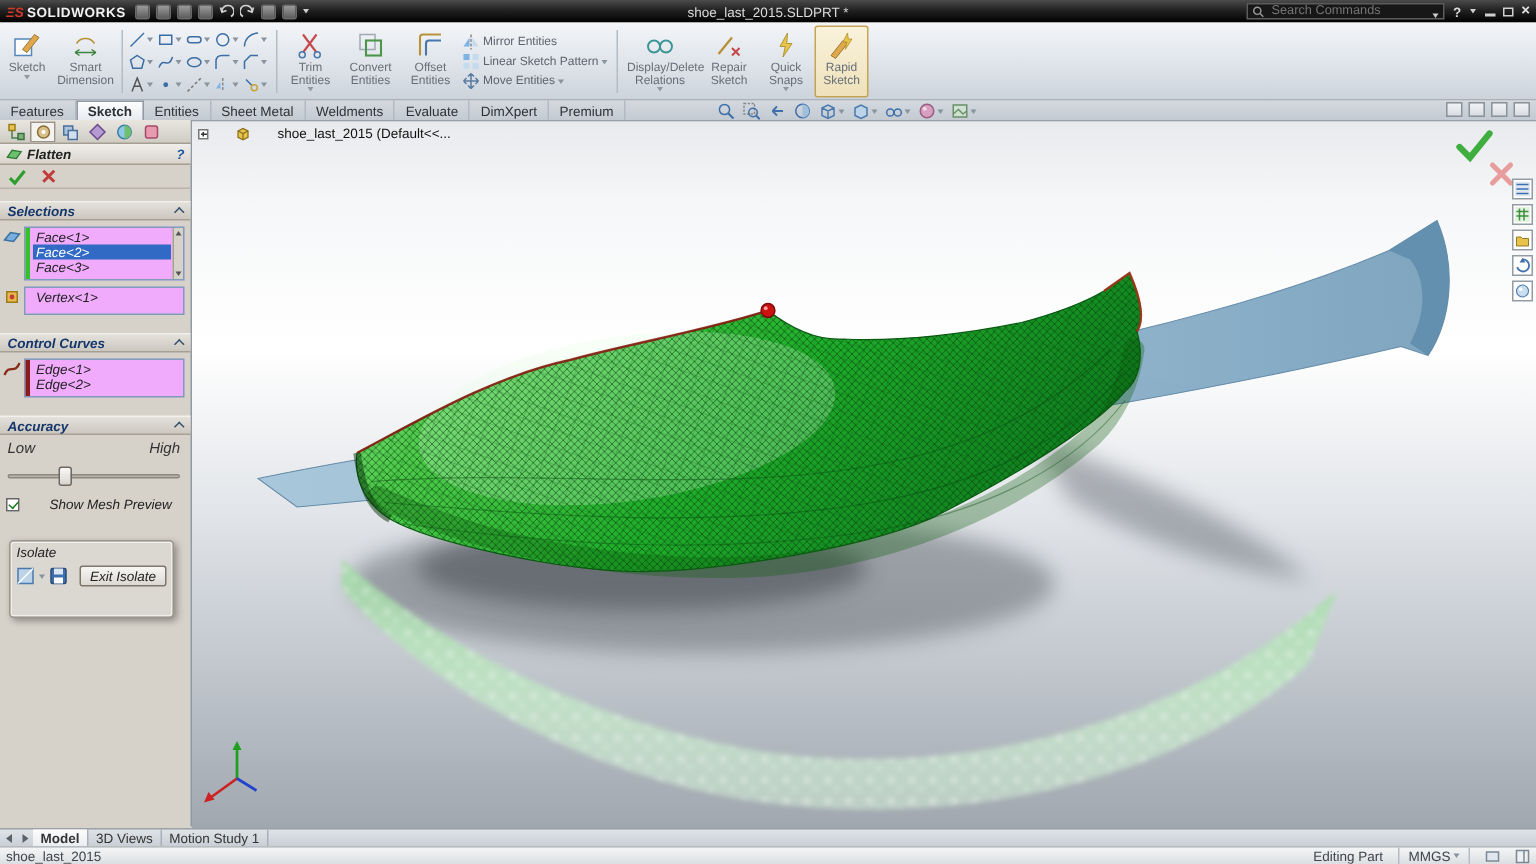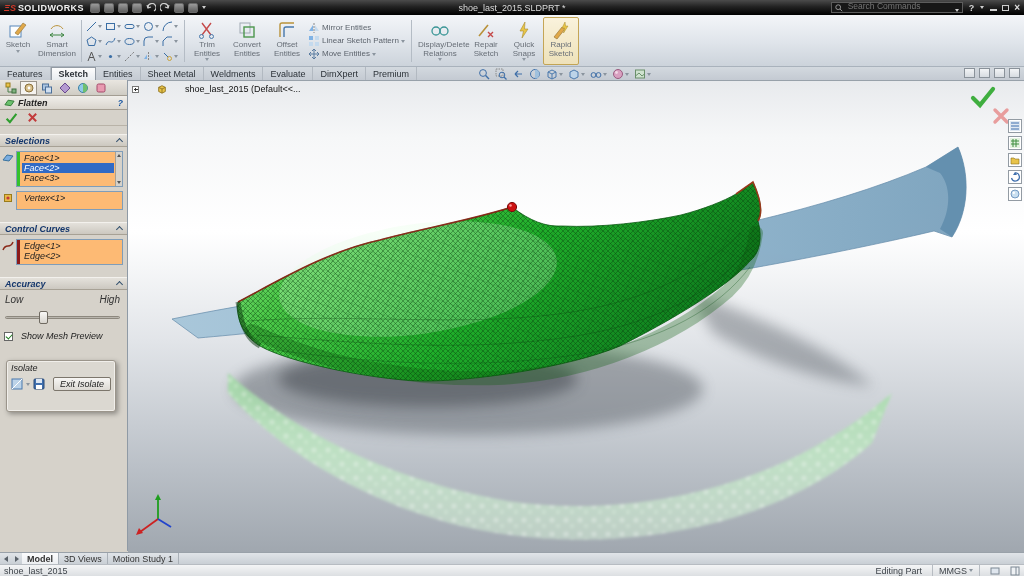--- a/index.html
+++ b/index.html
@@ -80,40 +80,40 @@
     border-bottom:1px solid #b9b3a8;}
   .grp{margin-top:8px;}
   .grphdr{height:13px;background:linear-gradient(#e4e1db,#ccc8c0);
     border-top:1px solid #f3f1ed;border-bottom:1px solid #a7a195;
     color:#14366b;font-weight:bold;display:flex;align-items:center;padding:0 5px;}
   .chev{width:5px;height:5px;border-left:1.4px solid #33506e;border-top:1.4px solid #33506e;
     transform:rotate(45deg);margin-left:auto;margin-top:2px;}
   .grpbody{padding:4px 4px 4px 2px;display:flex;flex-direction:column;gap:4px;}
   .selrow{display:flex;gap:2px;align-items:flex-start;}
   .selicon{width:12px;flex:0 0 auto;padding-top:1px;}
-  .listbox{flex:1;background:#fdba74;border:1px solid #7f9db9;position:relative;
+  .listbox{flex:1;background:#f0abfc;border:1px solid #7f9db9;position:relative;
     padding:1px 8px 16px 5px;min-height:13px;}
   .cbar{position:absolute;left:0;top:0;bottom:0;width:3px;background:#35c12d;}
   .cbar.red{background:#8b1a1a;}
   .li{height:10px;line-height:10px;font-size:9px;padding:0 2px;white-space:nowrap;}
   .li.selected{background:#316ac5;color:#fff;}
   .spin{position:absolute;right:0;top:0;bottom:0;width:7px;background:#d6d2ca;
     border-left:1px solid #a7a195;display:flex;flex-direction:column;align-items:center;
     justify-content:space-between;padding:2px 0;}
   .sup{width:0;height:0;border-left:2.5px solid transparent;border-right:2.5px solid transparent;
     border-bottom:3px solid #555;}
   .sdn{width:0;height:0;border-left:2.5px solid transparent;border-right:2.5px solid transparent;
     border-top:3px solid #555;}
   .accl{display:flex;justify-content:space-between;padding:0 3px;font-size:10px;color:#333;}
   .slider{position:relative;height:13px;margin:2px 3px 0;}
   .slider .track{position:absolute;left:0;right:0;top:5px;height:3px;background:#b9b5ad;
     border:1px solid #8d887e;border-radius:2px;}
   .slider .thumb{position:absolute;left:34px;top:0;width:9px;height:13px;
     background:linear-gradient(#f9f8f6,#d8d5cf);border:1px solid #6f6a61;border-radius:2px;}
-  .chkrow{display:flex;align-items:center;gap:8px;padding:3px 4px 0;text-align:center;}
+  .chkrow{display:flex;align-items:center;gap:20px;padding:3px 4px 0;text-align:center;}
   .chk{width:9px;height:9px;background:#fff;border:1px solid #666;position:relative;flex:0 0 auto;}
   .chk::after{content:"";position:absolute;left:1px;top:1px;width:5px;height:3px;
     border-left:1.5px solid #1a7a1a;border-bottom:1.5px solid #1a7a1a;transform:rotate(-48deg);}
   .isolate{position:absolute;left:6px;top:280px;width:110px;height:52px;
     background:#dbd8d1;border:1px solid #9b958b;border-radius:3px;
     box-shadow:2px 2px 5px rgba(0,0,0,.35),inset 0 0 0 1px #f1efeb;padding:2px 4px;}
   .isorow{display:flex;align-items:center;gap:3px;margin-top:4px;}
   .exitbtn{margin-left:auto;font-size:9px;color:#222;padding:1px 6px;
     background:linear-gradient(#f7f6f4,#dcd9d3);border:1px solid #7c766c;border-radius:2px;}
 

